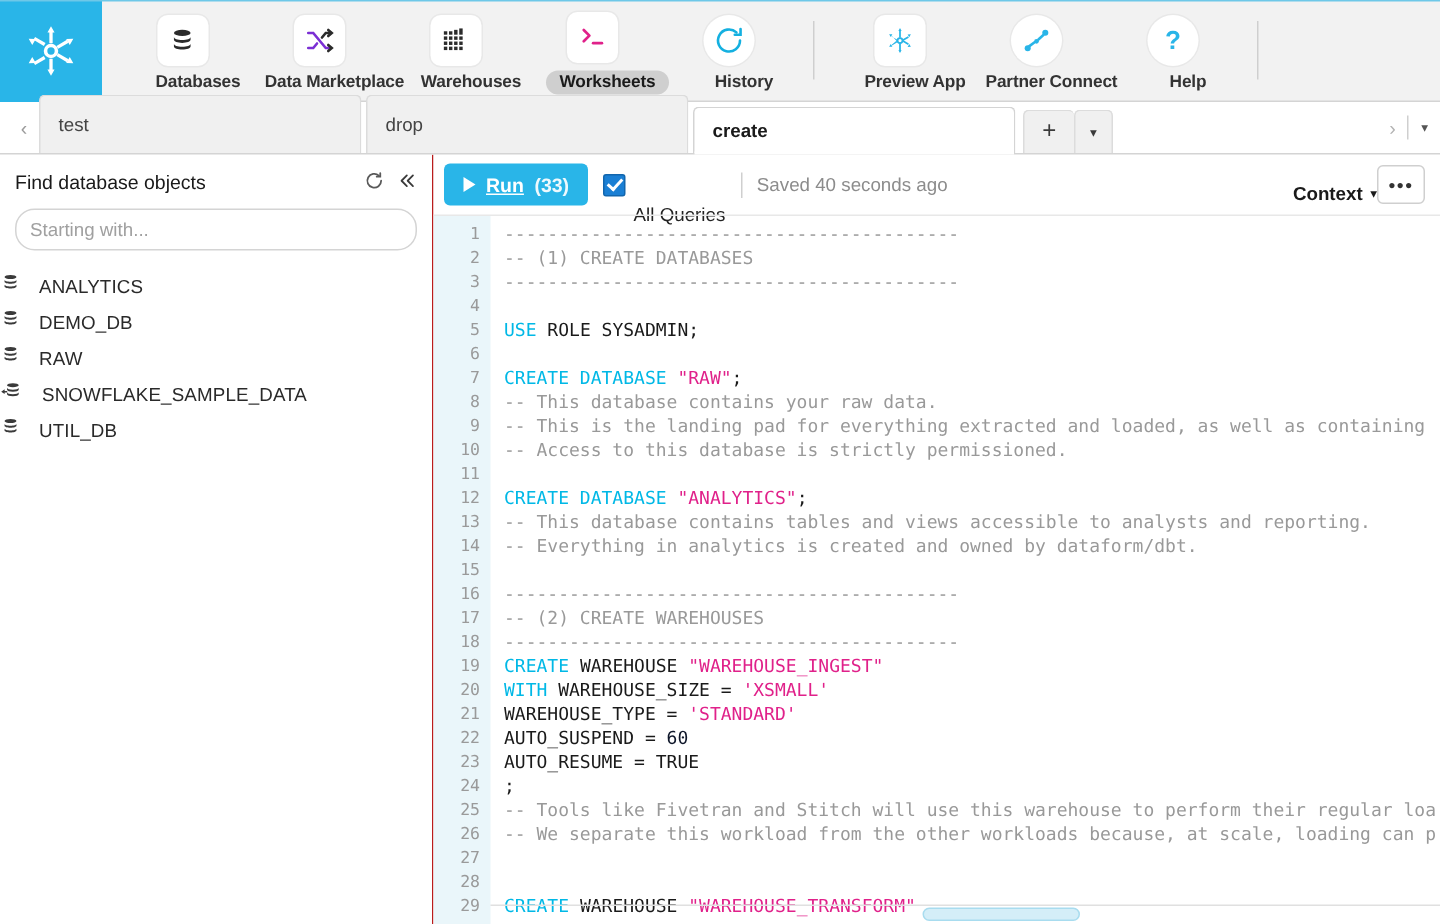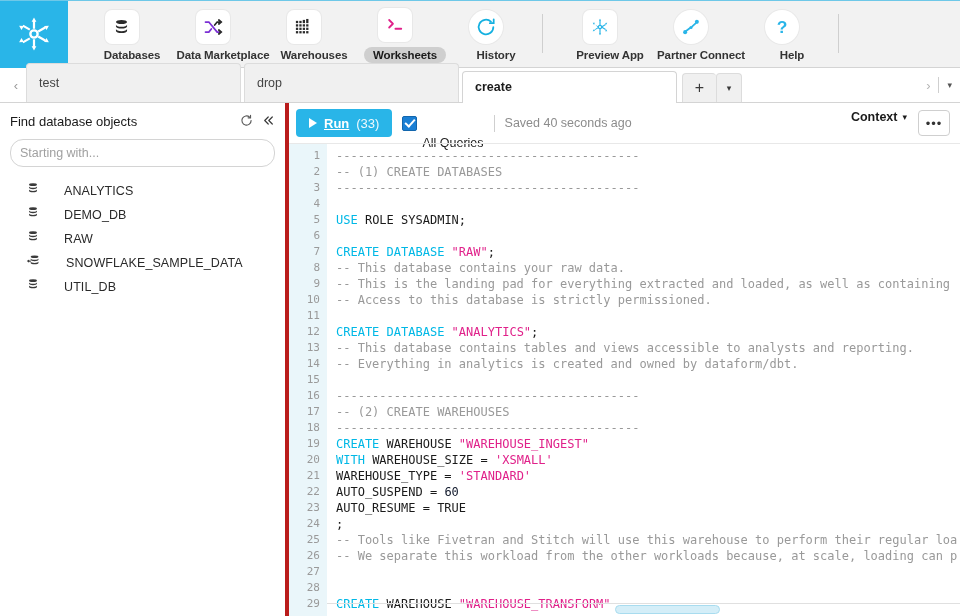--- a/index.html
+++ b/index.html
@@ -147,21 +147,21 @@
   .tb-caret { color: #555555; font-size: 9px; cursor: pointer; }
 
   
   #body { display: flex; height: 513px; }
 
   
   #sidebar {
     width: 289px;
     flex: 0 0 289px;
     background: #ffffff;
-    border-right: 4px solid #b91c1c;
+    border-right: 1px solid #b91c1c;
     display: flex; flex-direction: column;
   }
   .side-head {
     display: flex; align-items: center;
     padding: 11px 10px 6px 10px;
   }
   .side-title {
     font-size: 13px; color: #1a1a1a;
     flex: 1;
   }
@@ -182,22 +182,22 @@
     color: #333333;
     font-family: "Liberation Sans", sans-serif;
     outline: none;
     background: #fff;
   }
   .side-search::placeholder { color: #a0a0a0; }
   .db-list { padding-top: 2px; }
   .db-row {
     display: flex; align-items: center;
     height: 24px;
-    padding-left: 26px;
-    gap: 24px;
+    padding-left: 0;
+    gap: 12px;
     cursor: pointer;
   }
   .db-name {
     font-size: 12.5px;
     color: #2a2a2a;
     letter-spacing: 0.1px;
   }
 
   
   #editorpane {
@@ -219,21 +219,21 @@
     border-radius: 4px;
     height: 28px;
     padding: 0 13px;
     color: #ffffff;
     font-size: 13px;
     display: flex; align-items: center; gap: 7px;
     cursor: pointer;
     font-family: "Liberation Sans", sans-serif;
   }
   .run-btn .rlabel { font-weight: bold; text-decoration: underline; }
-  .run-btn .rcount { font-weight: normal; opacity: 0.92; }
+  .run-btn .rcount { font-weight: bold; opacity: 0.92; }
   .play { width: 0; height: 0;
     border-left: 8px solid #ffffff;
     border-top: 5px solid transparent;
     border-bottom: 5px solid transparent;
   }
   .allq { display: flex; align-items: center; gap: 5px; cursor: pointer; }
   .cbox {
     width: 15px; height: 15px;
     background: #1a7fd4;
     border: 1px solid #1266ad;
@@ -245,21 +245,21 @@
     content: "";
     width: 4px; height: 8px;
     border: solid #ffffff;
     border-width: 0 2px 2px 0;
     transform: rotate(42deg);
     margin-top: -2px;
   }
   .allq-label { font-size: 12.5px; color: #222222; margin-top: 40px; }
   .qt-sep { width: 1px; height: 17px; background: #cfcfcf; }
   .saved { font-size: 12.5px; color: #8c8c8c; }
-  .qt-right { margin-left: auto; display: flex; align-items: flex-start; gap: 11px; }
+  .qt-right { margin-left: auto; display: flex; align-items: flex-end; }
   .ctx {
     font-size: 12.5px; color: #1a1a1a; font-weight: bold;
     cursor: pointer; display: flex; align-items: center; gap: 5px;
   }
   .ctx .cc { font-size: 9px; font-weight: normal; }
   .dots {
     width: 32px; height: 26px;
     border: 1px solid #cfcfcf;
     border-radius: 4px;
     background: #fff;

